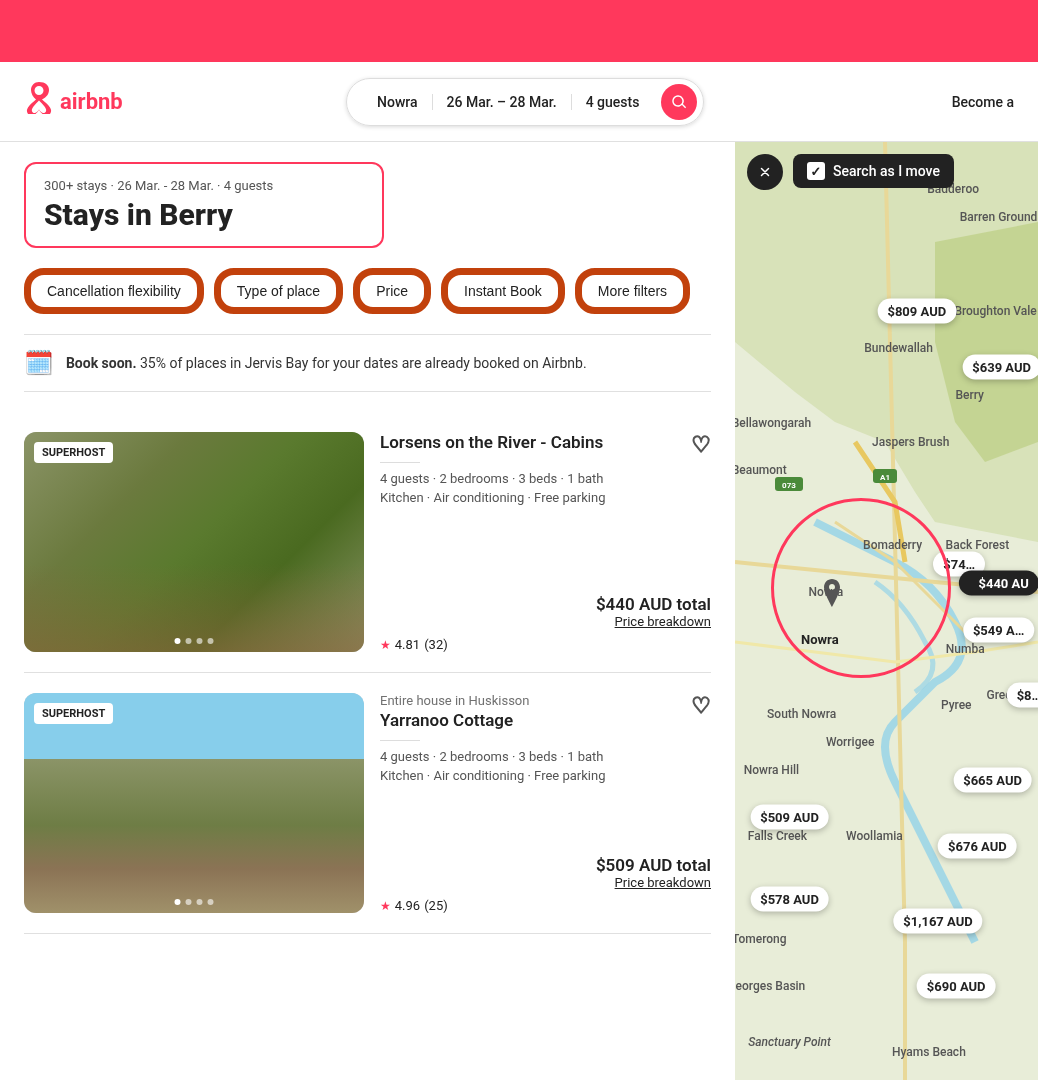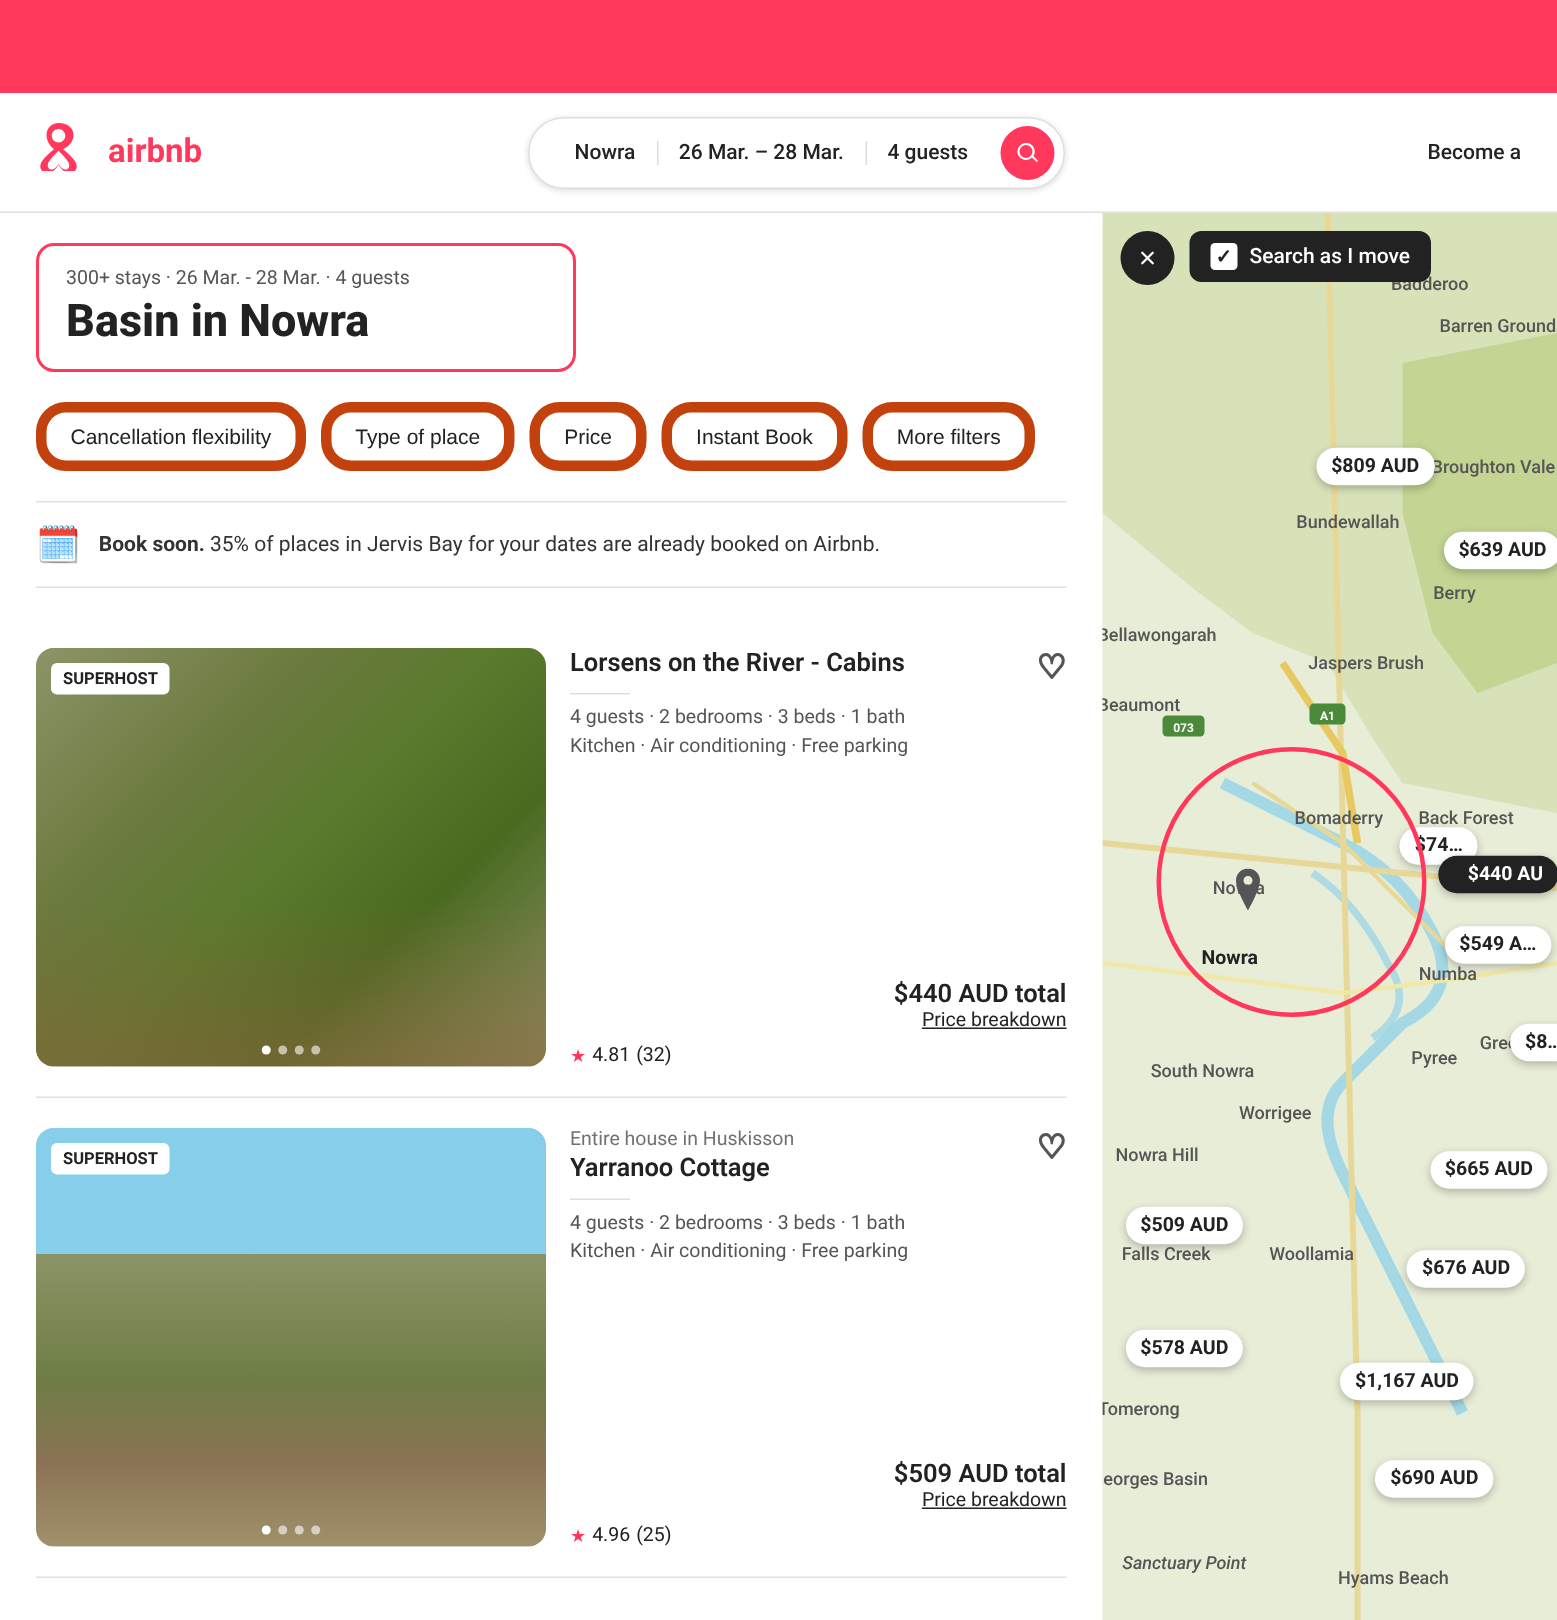--- a/index.html
+++ b/index.html
@@ -25,21 +25,21 @@
       display: flex;
       align-items: center;
       padding: 16px 24px;
       border-bottom: 1px solid #e0e0e0;
       background: #fff;
       height: 80px;
     }
     .logo-wrap {
       display: flex;
       align-items: center;
-      gap: 18px;
+      gap: 6px;
       flex-shrink: 0;
     }
     .logo-icon {
       color: #FF385C;
       font-size: 32px;
     }
     .logo-text {
       color: #FF385C;
       font-size: 22px;
       font-weight: 700;
@@ -163,21 +163,21 @@
       display: flex;
       gap: 16px;
       padding: 20px 0;
       border-bottom: 1px solid #e0e0e0;
       position: relative;
     }
     .listing-image-wrap {
       position: relative;
       flex-shrink: 0;
       width: 340px;
-      height: 279px;
+      height: 220px;
       border-radius: 12px;
       overflow: hidden;
       background: #ccc;
     }
     .superhost-badge {
       position: absolute;
       top: 10px;
       left: 10px;
       background: #fff;
       border-radius: 4px;
@@ -448,21 +448,21 @@
   <span class="header-right">Become a</span>
 </header>
 
 <div class="main-layout">
 
   <div class="left-panel">
 
     
     <div class="results-header">
       <div class="results-meta">300+ stays · 26 Mar. - 28 Mar. · 4 guests</div>
-      <div class="results-title">Basin in Nowra</div>
+      <div class="results-title">Stays in Berry</div>
     </div>
 
     
     <div class="filter-chips">
       <button class="filter-chip">Cancellation flexibility</button>
       <button class="filter-chip">Type of place</button>
       <button class="filter-chip">Price</button>
       <button class="filter-chip">Instant Book</button>
       <button class="filter-chip">More filters</button>
     </div>

